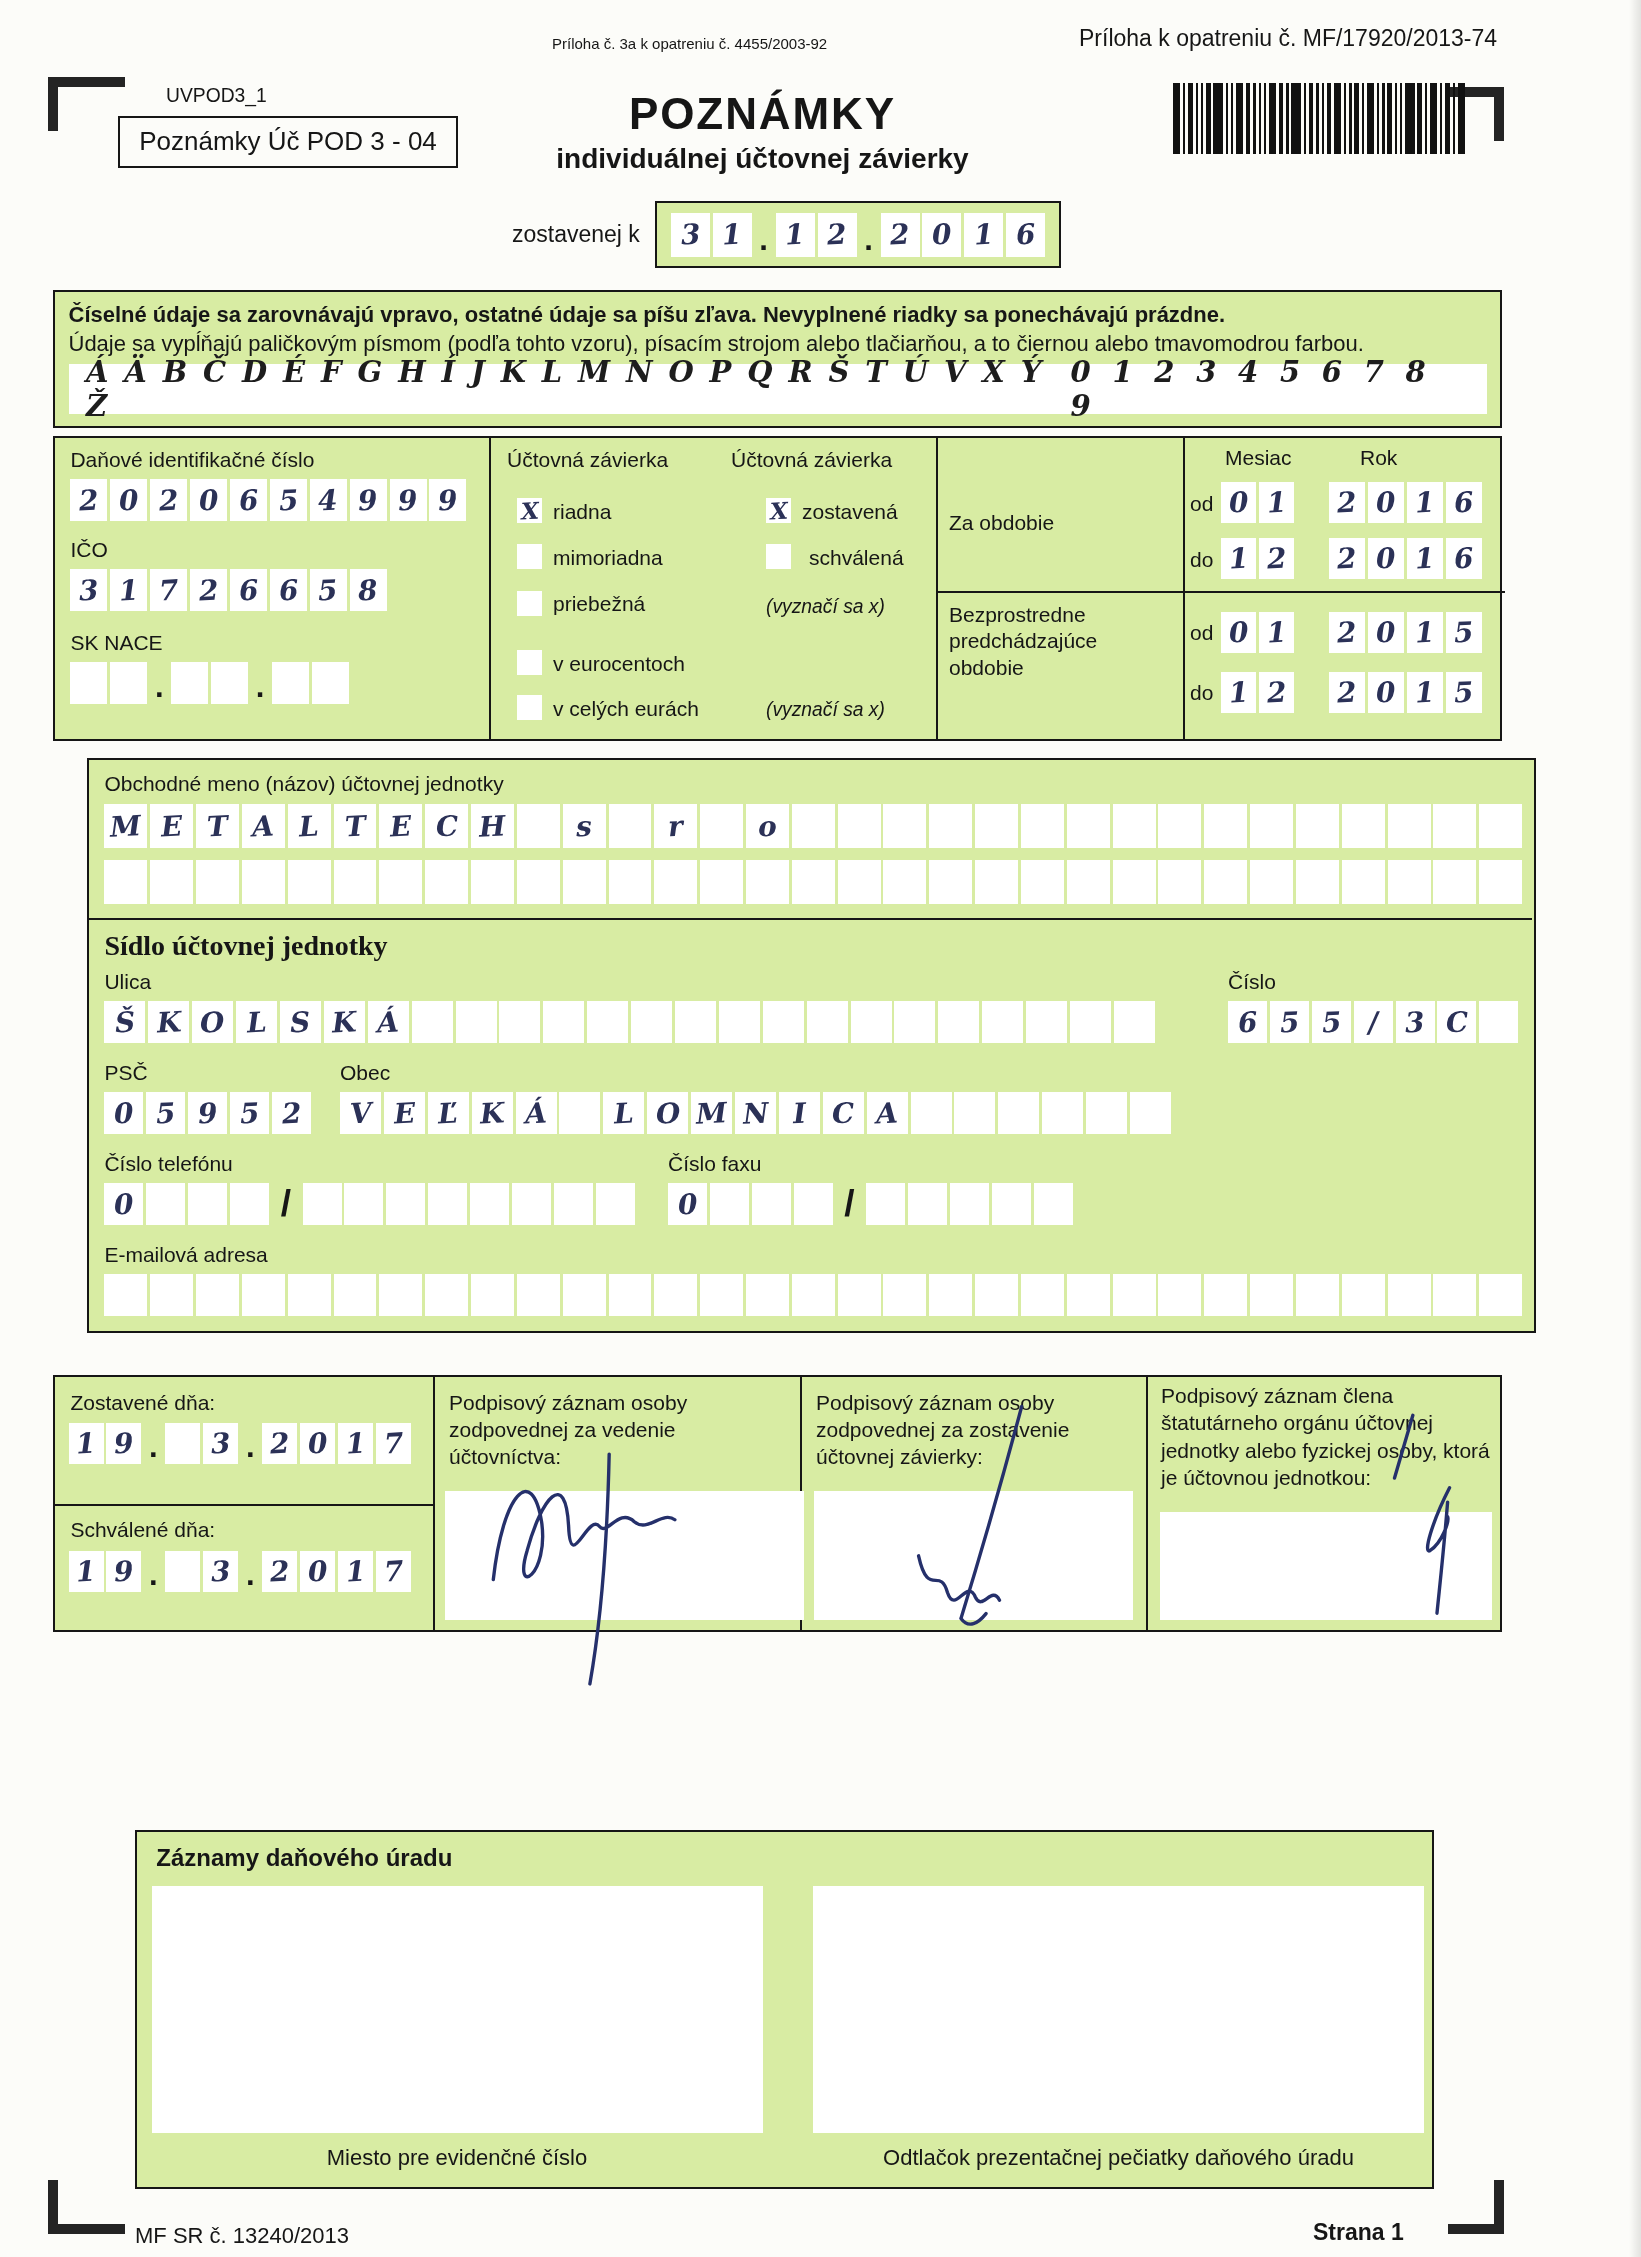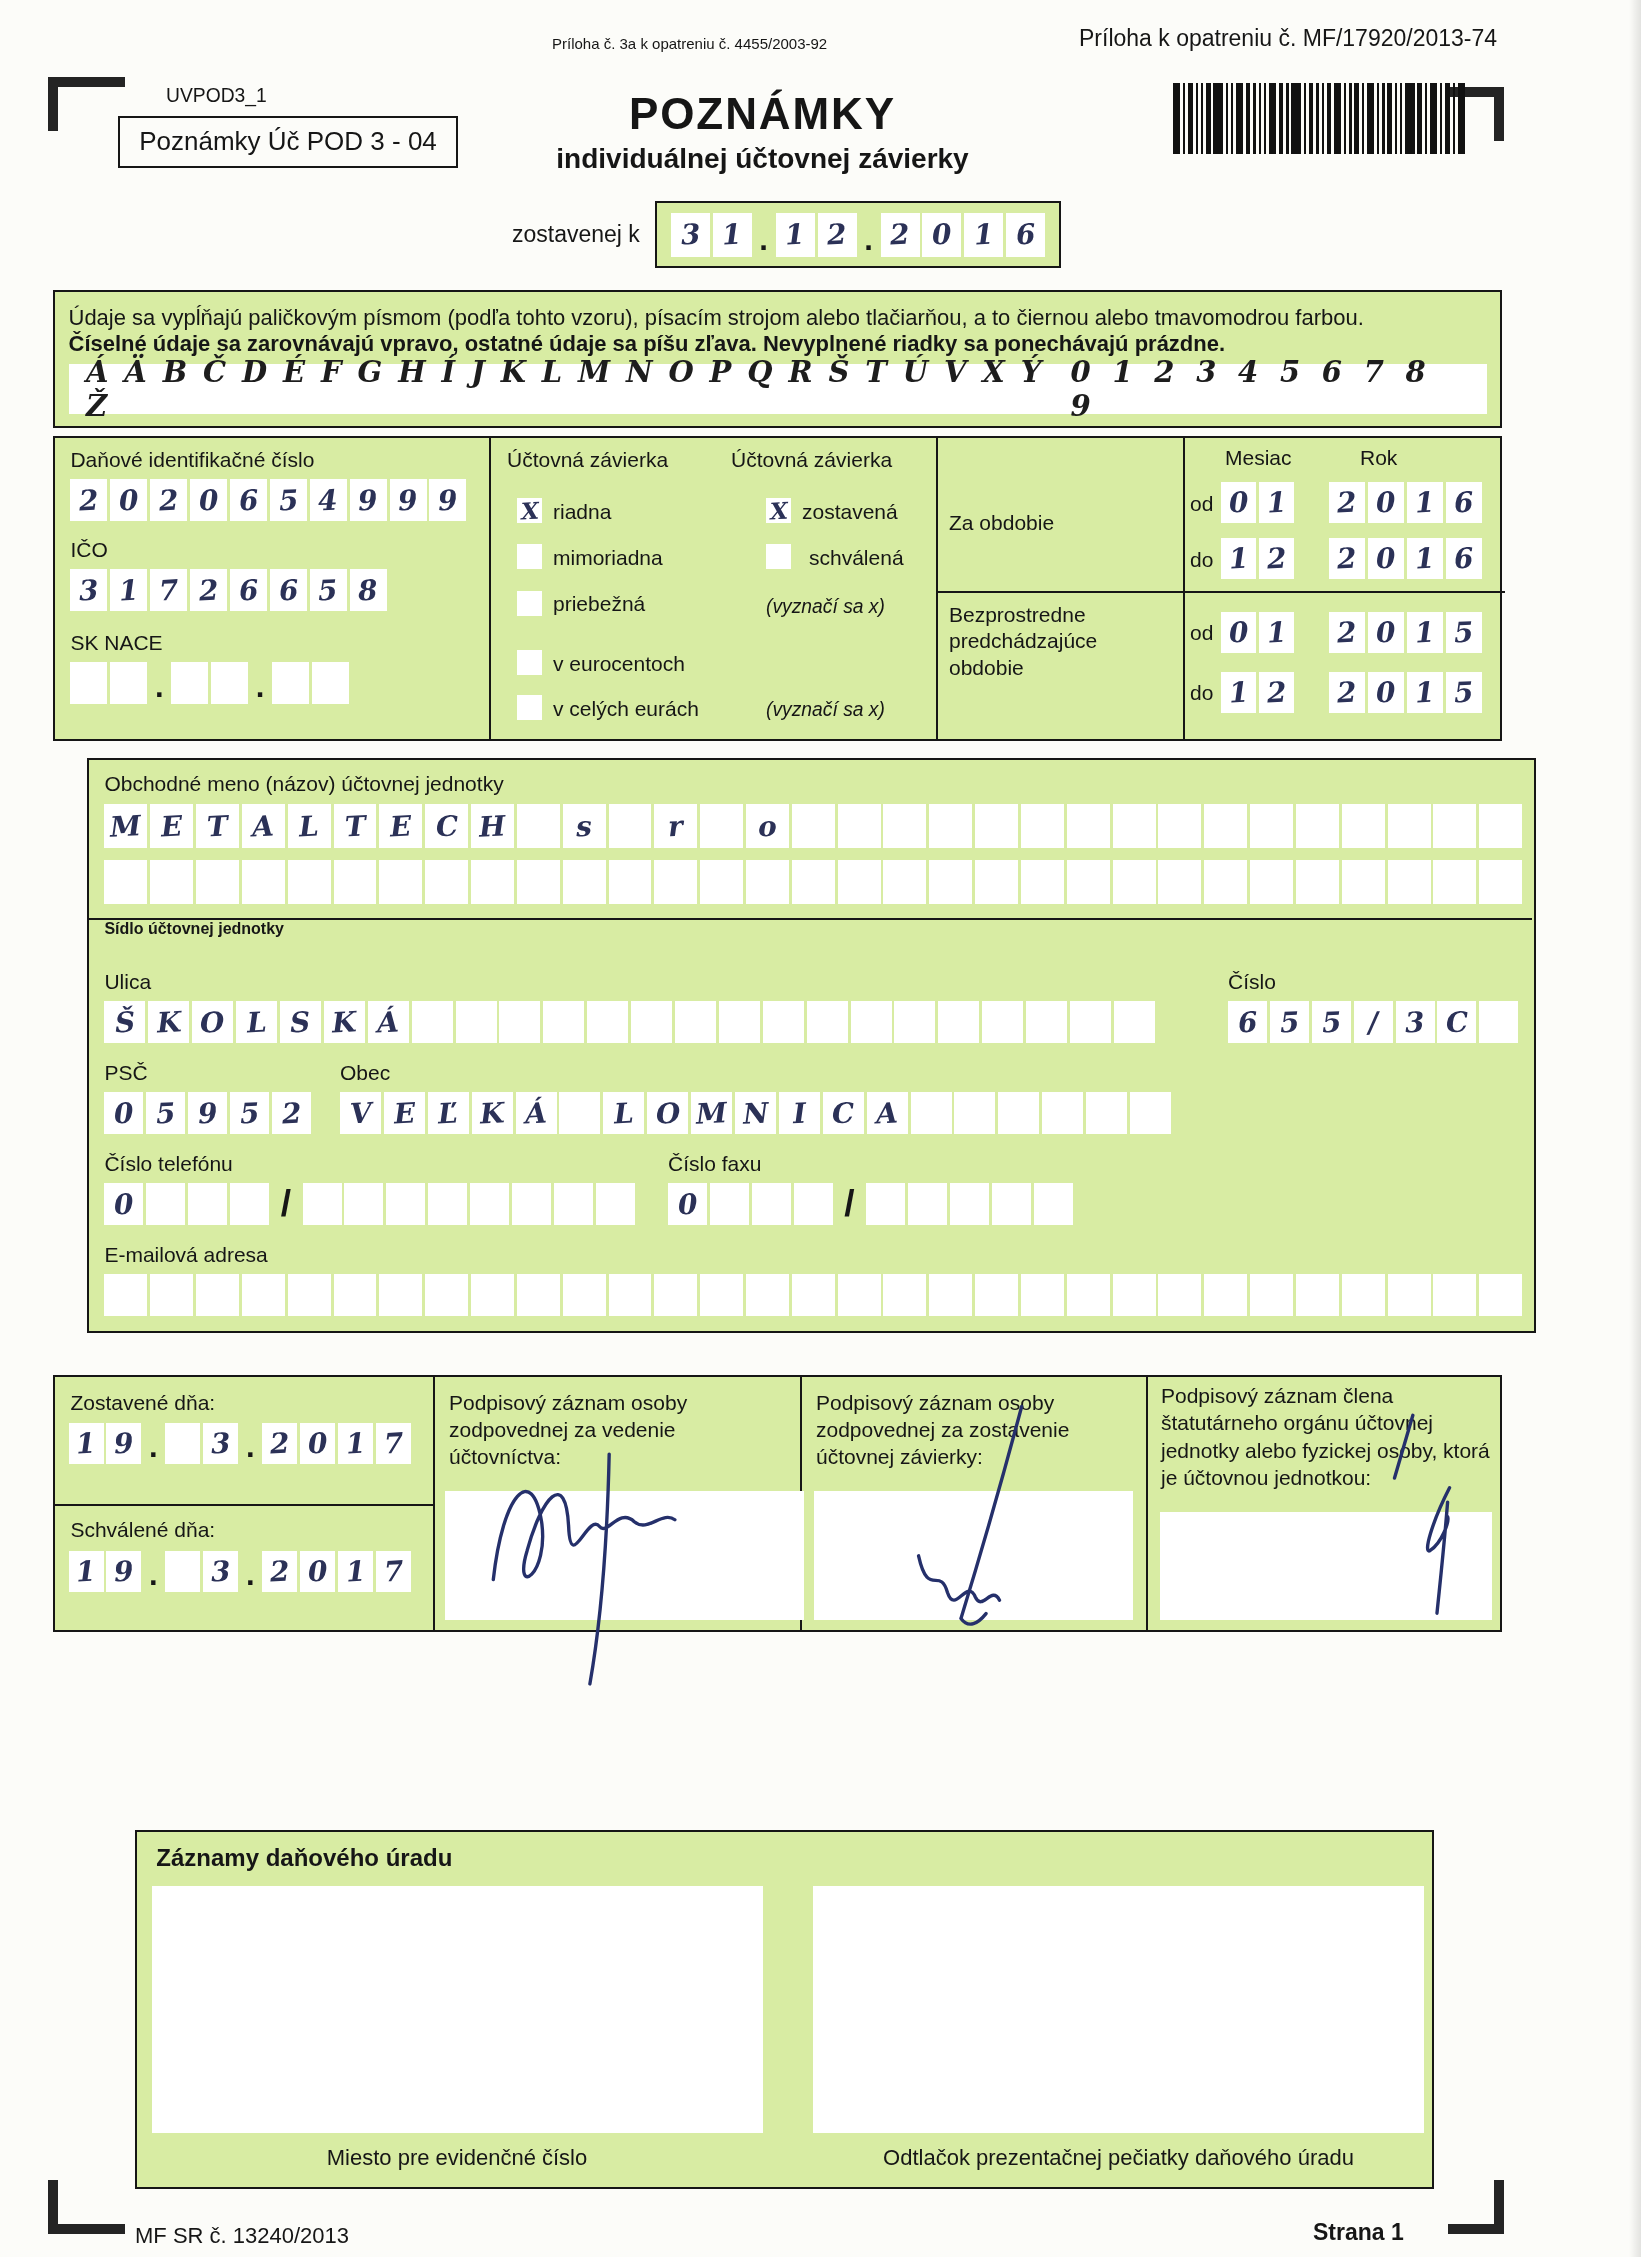--- a/index.html
+++ b/index.html
@@ -155,22 +155,22 @@
             </span>
             <span class="cell">
               <span class="hw">6</span>
             </span>
           </span>
       </div>
     </div>
   </div>
 
   <div class="abs green-box" style="left:53px; top:290px; width:1449px; padding:9.7px 13.5px 11.6px;">
+    <div class="lbl bold" style="font-size:22px;">Číselné údaje sa zarovnávajú vpravo, ostatné údaje sa píšu zľava. Nevyplnené riadky sa ponechávajú prázdne.</div>
     <div class="lbl" style="font-size:22px; margin-top:2.9px;">Údaje sa vypĺňajú paličkovým písmom (podľa tohto vzoru), písacím strojom alebo tlačiarňou, a to čiernou alebo tmavomodrou farbou.</div>
-    <div class="lbl bold" style="font-size:22px;">Číselné údaje sa zarovnávajú vpravo, ostatné údaje sa píšu zľava. Nevyplnené riadky sa ponechávajú prázdne.</div>
     <div class="sample-strip">
       <span class="sample">Á Ä B Č D É F G H Í J K L M N O P Q R Š T Ú V X Ý Ž</span>
       <span class="sample" style="letter-spacing:5.8px;">0 1 2 3 4 5 6 7 8 9</span>
     </div>
   </div>
 
   <div class="abs green-box" style="left:53px; top:436px; width:1449px; height:305px;">
     <div class="vline" style="left:434px;"></div>
     <div class="vline" style="left:881px;"></div>
     <div class="vline" style="left:1128px;"></div>
@@ -485,21 +485,21 @@
         <span class="cell"></span>
         <span class="cell"></span>
         <span class="cell"></span>
         <span class="cell"></span>
         <span class="cell"></span>
         <span class="cell"></span>
         <span class="cell"></span>
       </div>
 
     <div class="hline" style="left:0; top:158px; width:1443px;"></div>
-    <div class="abs lbl bold" style="left:15.4px; top:160px; font-size:16px;">Sídlo účtovnej jednotky</div>
+    <div class="abs lbl bold" style="left:15.4px; top:170px; font-size:28px;font-family:Liberation Serif, serif;">Sídlo účtovnej jednotky</div>
 
     <div class="abs lbl" style="left:15.4px; top:210px;">Ulica</div>
     <div class="abs lbl" style="left:1139px; top:210px;">Číslo</div>
     <div class="abs cellrow" style="left:15.4px; top:241px; --cw:41px; --chh:42px;">
         <span class="cell">
           <span class="hw">Š</span>
         </span>
         <span class="cell">
           <span class="hw">K</span>
         </span>

